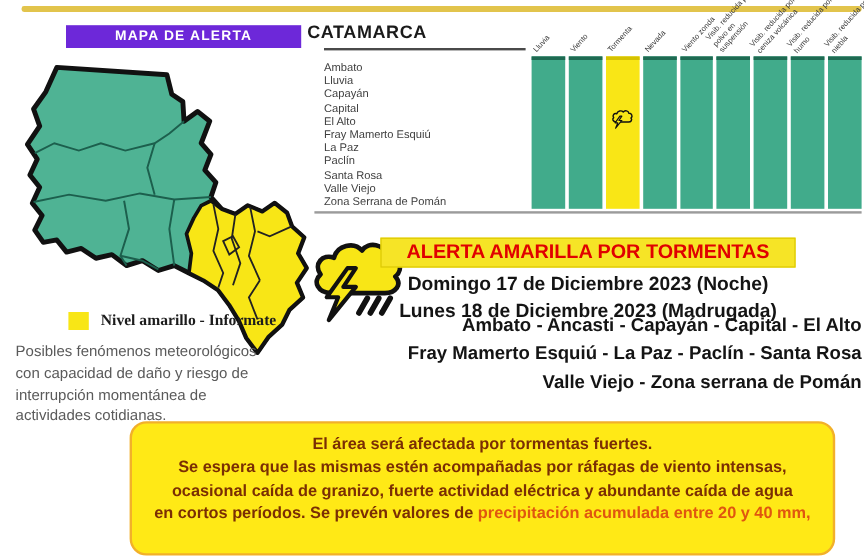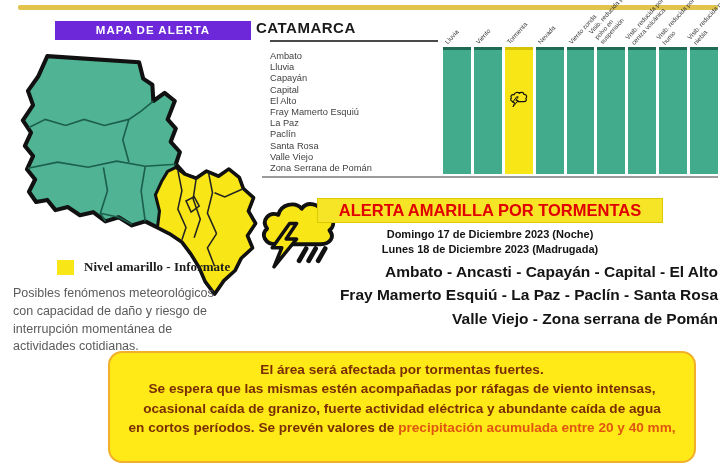--- a/index.html
+++ b/index.html
@@ -47,21 +47,21 @@
 
   #table-rule { left:262px; top:176px; width:456px; height:2px; background:#9b9b9b; }
 
   
   #storm-icon-big { left:256px; top:194px; }
   #alert-block { left:262px; top:198px; width:456px; text-align:center; }
   #alert-badge {
     display:inline-block; background:#f6e426; border:1px solid #ddc900;
     color:#e00000; font-weight:bold; font-size:16.5px; padding:2px 21px;text-align:right;
   }
-  .date-line { font-size:11px; font-weight:bold; color:#141414; line-height:1.38; }
+  .date-line { font-size:16px; font-weight:bold; color:#141414; line-height:1.38; }
   #date-lines { margin-top:4px; }
   #areas-block { left:262px; top:260px; width:456px; text-align:right; }
   .area-line { font-size:15.5px; font-weight:bold; color:#141414; line-height:1.5; white-space:nowrap; }
 
   
   #warning-box {
     left:108px; top:351px; width:588px; height:112px;
     background:#ffe916; border:2px solid #f2b02a; border-radius:14px;
     padding:7px 12px; text-align:center;
     font-size:13.6px; font-weight:bold; color:#7a2e04; line-height:1.43;

